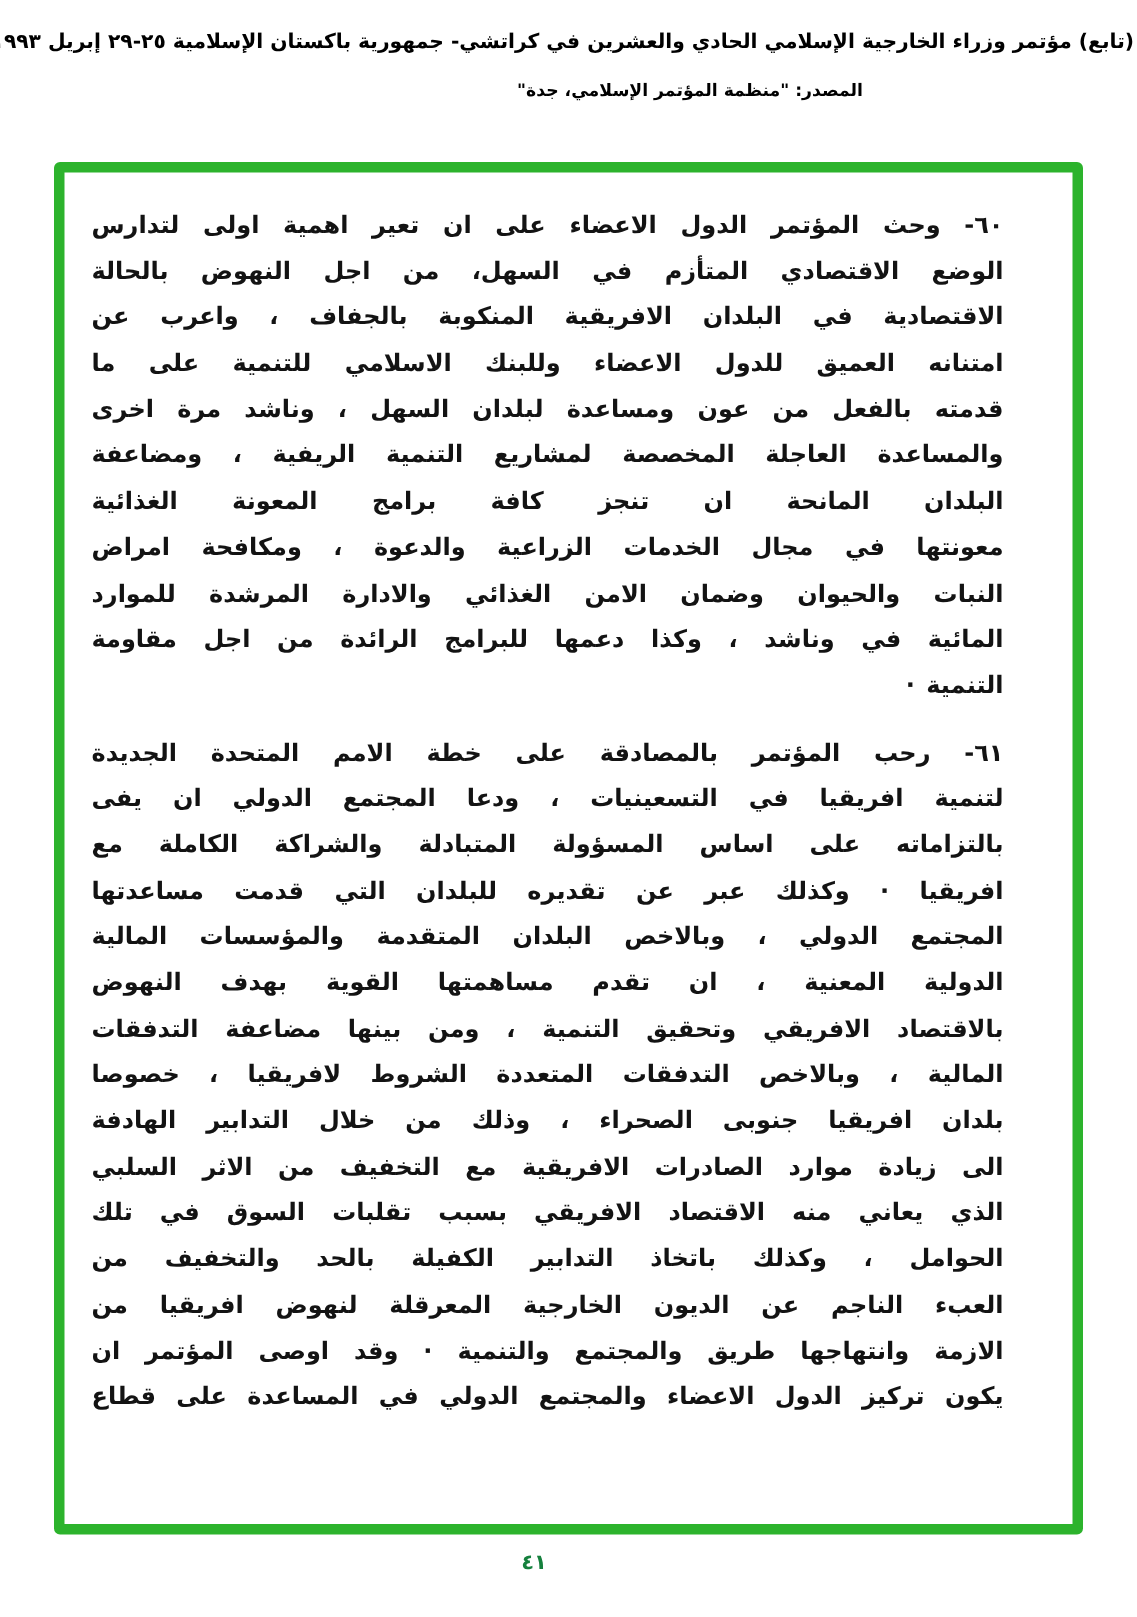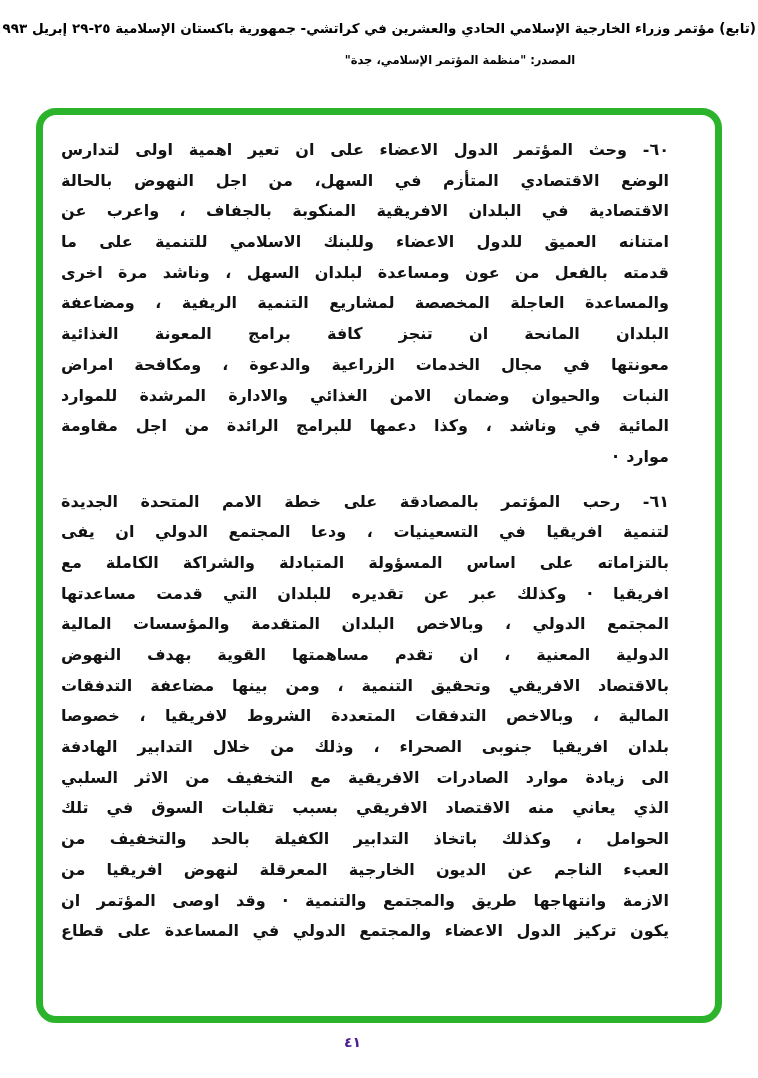--- a/index.html
+++ b/index.html
@@ -36,21 +36,21 @@
     color: #000000;
   }
   
   .frame {
     position: absolute;
     left: 36px; top: 108px;
     width: 686px; height: 915px;
     box-sizing: border-box;
     border-style: solid;
     border-width: 7px;
-    border-radius: 20px;
+    border-radius: 4px;
     background: #ffffff;
     padding: 20px 46px 0 18px;
     direction: rtl;
   }
   .paragraph { direction: rtl; }
   .paragraph + .paragraph { margin-top: 14px; }
   .line {
     direction: rtl;
     height: 30.7px;
     line-height: 30.7px;
@@ -61,26 +61,26 @@
     text-align: justify;
     text-align-last: justify;
     word-spacing: 2px;
   }
   .line.short {
     text-align: right;
     text-align-last: right;
   }
   .page-number {
     position: absolute;
-    top: 1034px; left: 344px; width: 64px;
+    top: 1034px; left: 324px; width: 64px;
     direction: rtl;
-    text-align: left;
+    text-align: center;
     font-size: 14px;
     font-weight: bold;
-    color: #4c1d95;
+    color: #15803d;
   }
 </style>
 </head>
 <body>
 
 <div class="page">
   <div class="header-line1">(تابع) مؤتمر وزراء الخارجية الإسلامي الحادي والعشرين في كراتشي- جمهورية باكستان الإسلامية ٢٥-٢٩ إبريل ١٩٩٣- البيان الختامي</div>
   <div class="header-line2">المصدر: "منظمة المؤتمر الإسلامي، جدة"</div>
 
   <div class="frame" style="border-color: rgb(44, 179, 44);">
@@ -89,21 +89,21 @@
           <div class="line">٦٠- وحث المؤتمر الدول الاعضاء على ان تعير اهمية اولى لتدارس</div>
           <div class="line">الوضع الاقتصادي المتأزم في السهل، من اجل النهوض بالحالة</div>
           <div class="line">الاقتصادية في البلدان الافريقية المنكوبة بالجفاف ، واعرب عن</div>
           <div class="line">امتنانه العميق للدول الاعضاء وللبنك الاسلامي للتنمية على ما</div>
           <div class="line">قدمته بالفعل من عون ومساعدة لبلدان السهل ، وناشد مرة اخرى</div>
           <div class="line">والمساعدة العاجلة المخصصة لمشاريع التنمية الريفية ، ومضاعفة</div>
           <div class="line">البلدان المانحة ان تنجز كافة برامج المعونة الغذائية</div>
           <div class="line">معونتها في مجال الخدمات الزراعية والدعوة ، ومكافحة امراض</div>
           <div class="line">النبات والحيوان وضمان الامن الغذائي والادارة المرشدة للموارد</div>
           <div class="line">المائية في وناشد ، وكذا دعمها للبرامج الرائدة من اجل مقاومة</div>
-          <div class="line short">موارد ·</div>
+          <div class="line short">التنمية ·</div>
         </div>
         <div class="paragraph">
           <div class="line">٦١- رحب المؤتمر بالمصادقة على خطة الامم المتحدة الجديدة</div>
           <div class="line">لتنمية افريقيا في التسعينيات ، ودعا المجتمع الدولي ان يفى</div>
           <div class="line">بالتزاماته على اساس المسؤولة المتبادلة والشراكة الكاملة مع</div>
           <div class="line">افريقيا · وكذلك عبر عن تقديره للبلدان التي قدمت مساعدتها</div>
           <div class="line">المجتمع الدولي ، وبالاخص البلدان المتقدمة والمؤسسات المالية</div>
           <div class="line">الدولية المعنية ، ان تقدم مساهمتها القوية بهدف النهوض</div>
           <div class="line">بالاقتصاد الافريقي وتحقيق التنمية ، ومن بينها مضاعفة التدفقات</div>
           <div class="line">المالية ، وبالاخص التدفقات المتعددة الشروط لافريقيا ، خصوصا</div>

